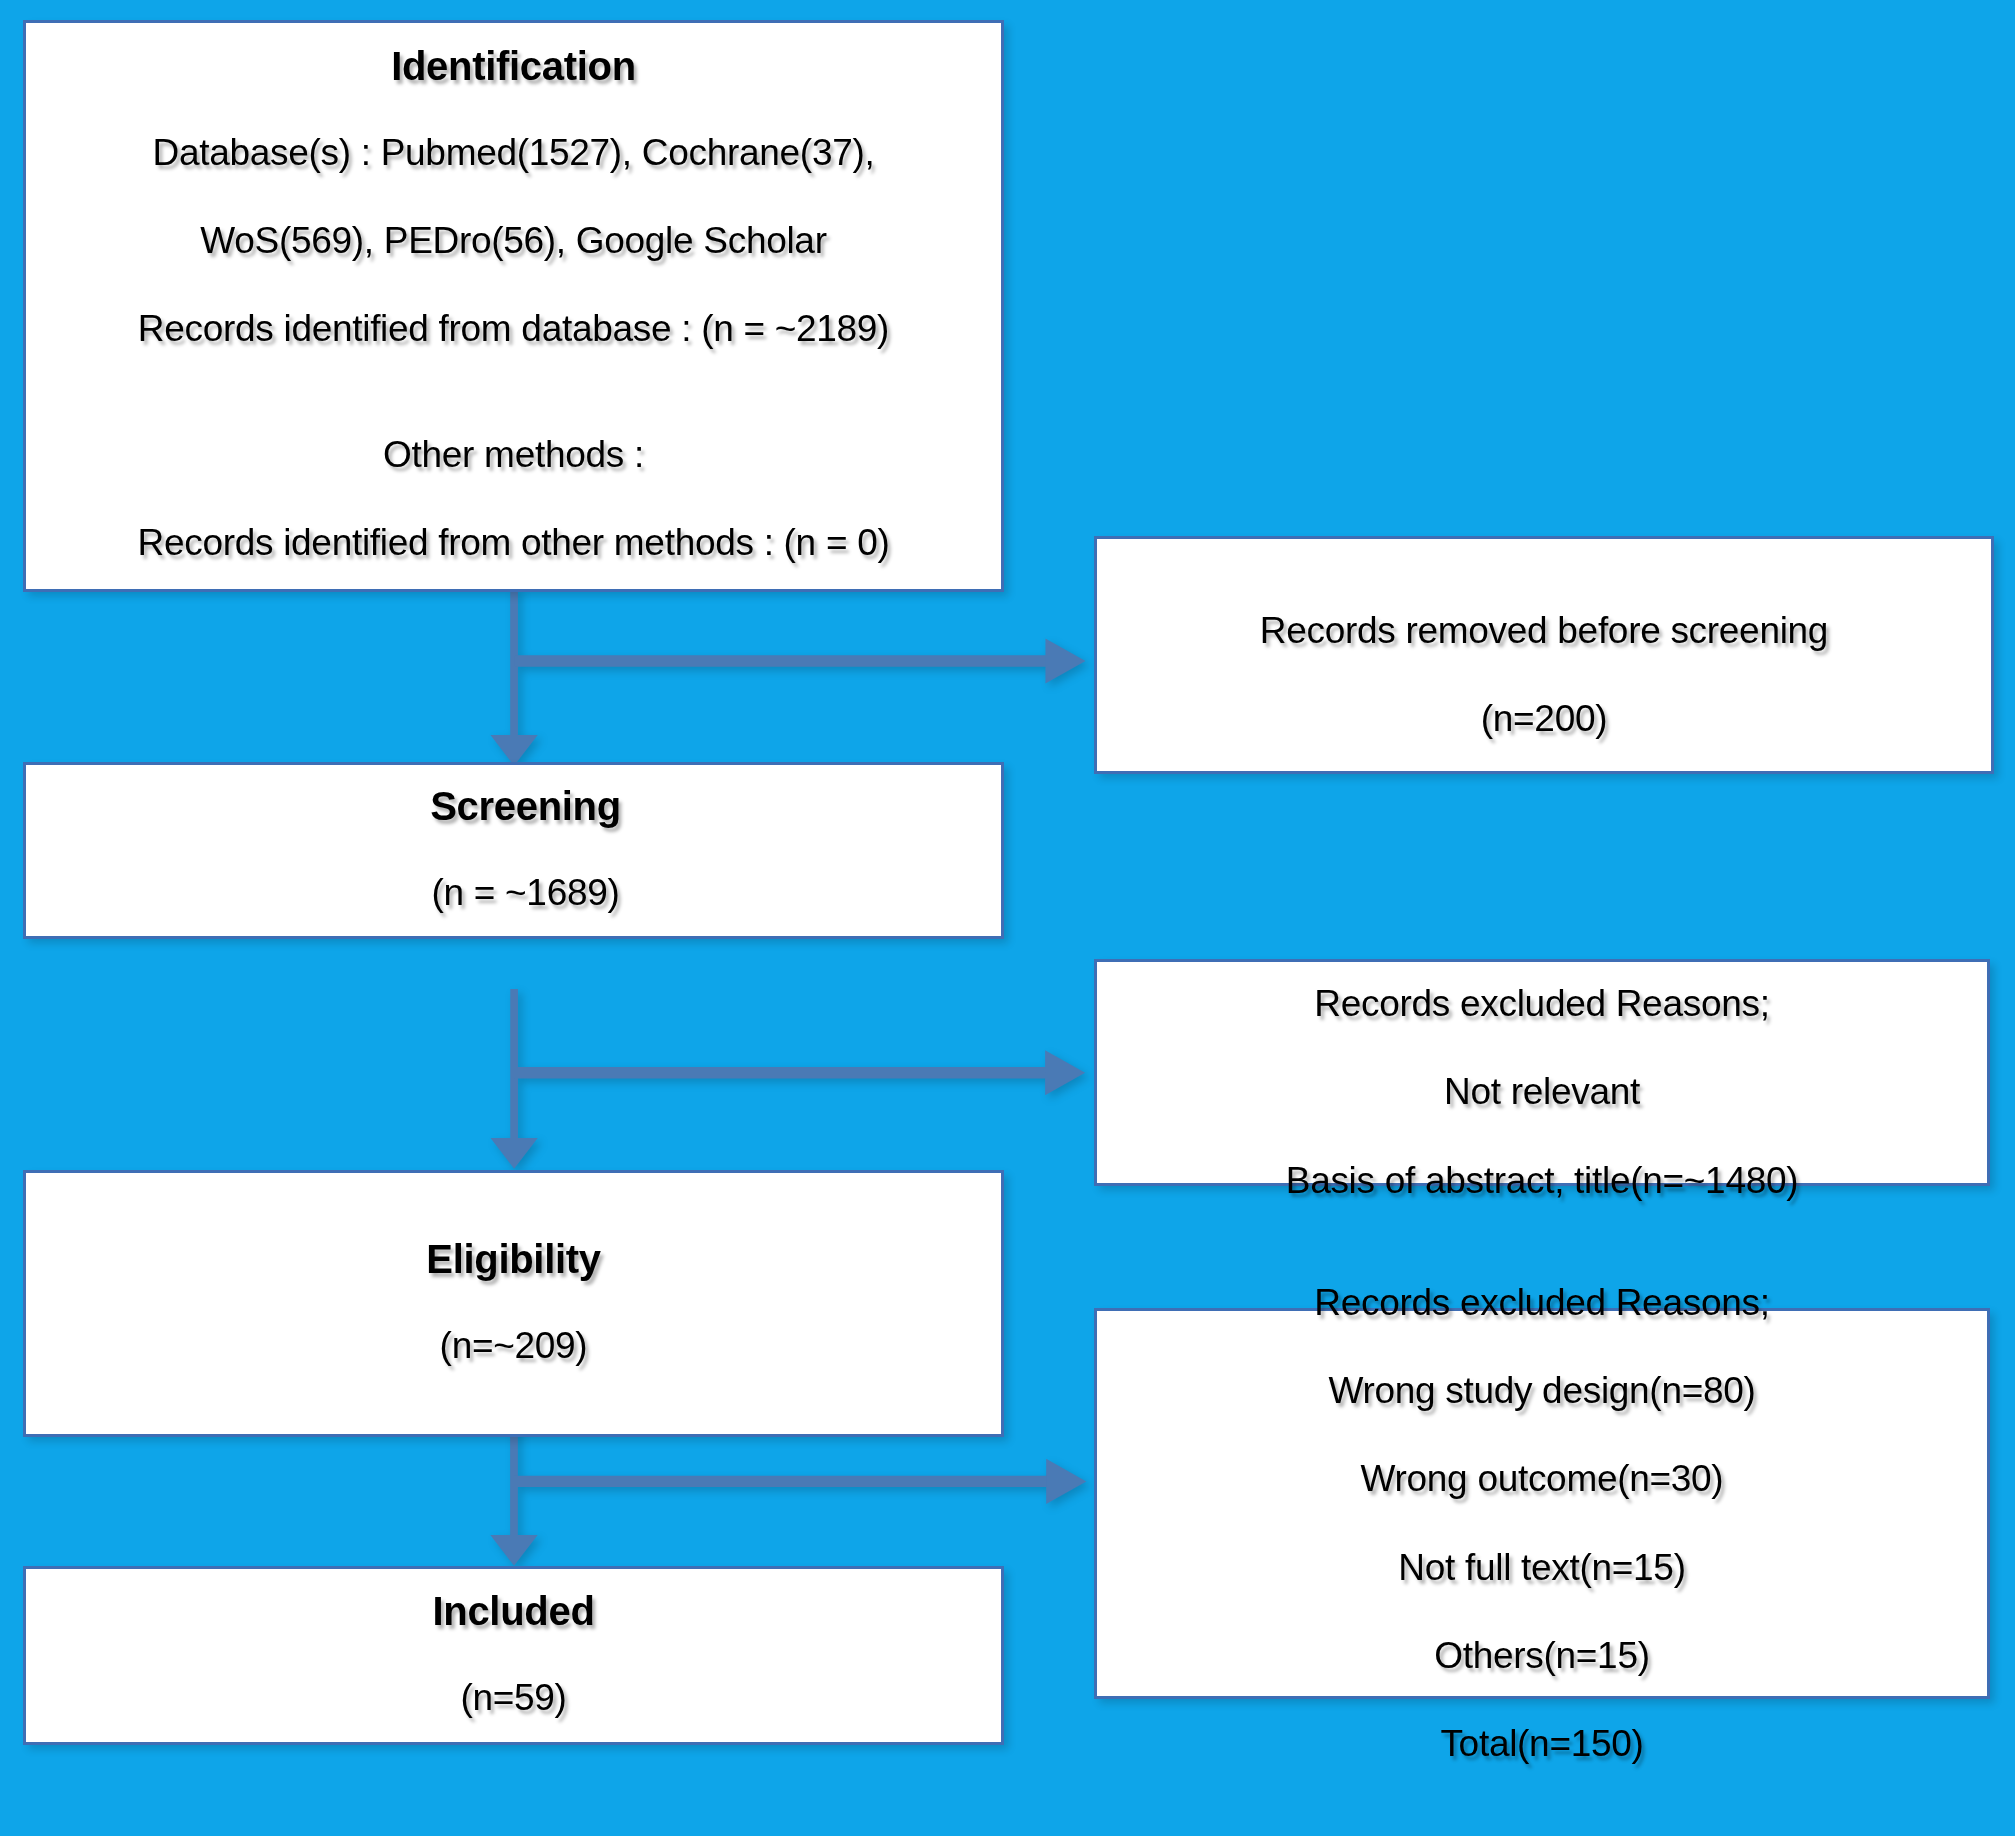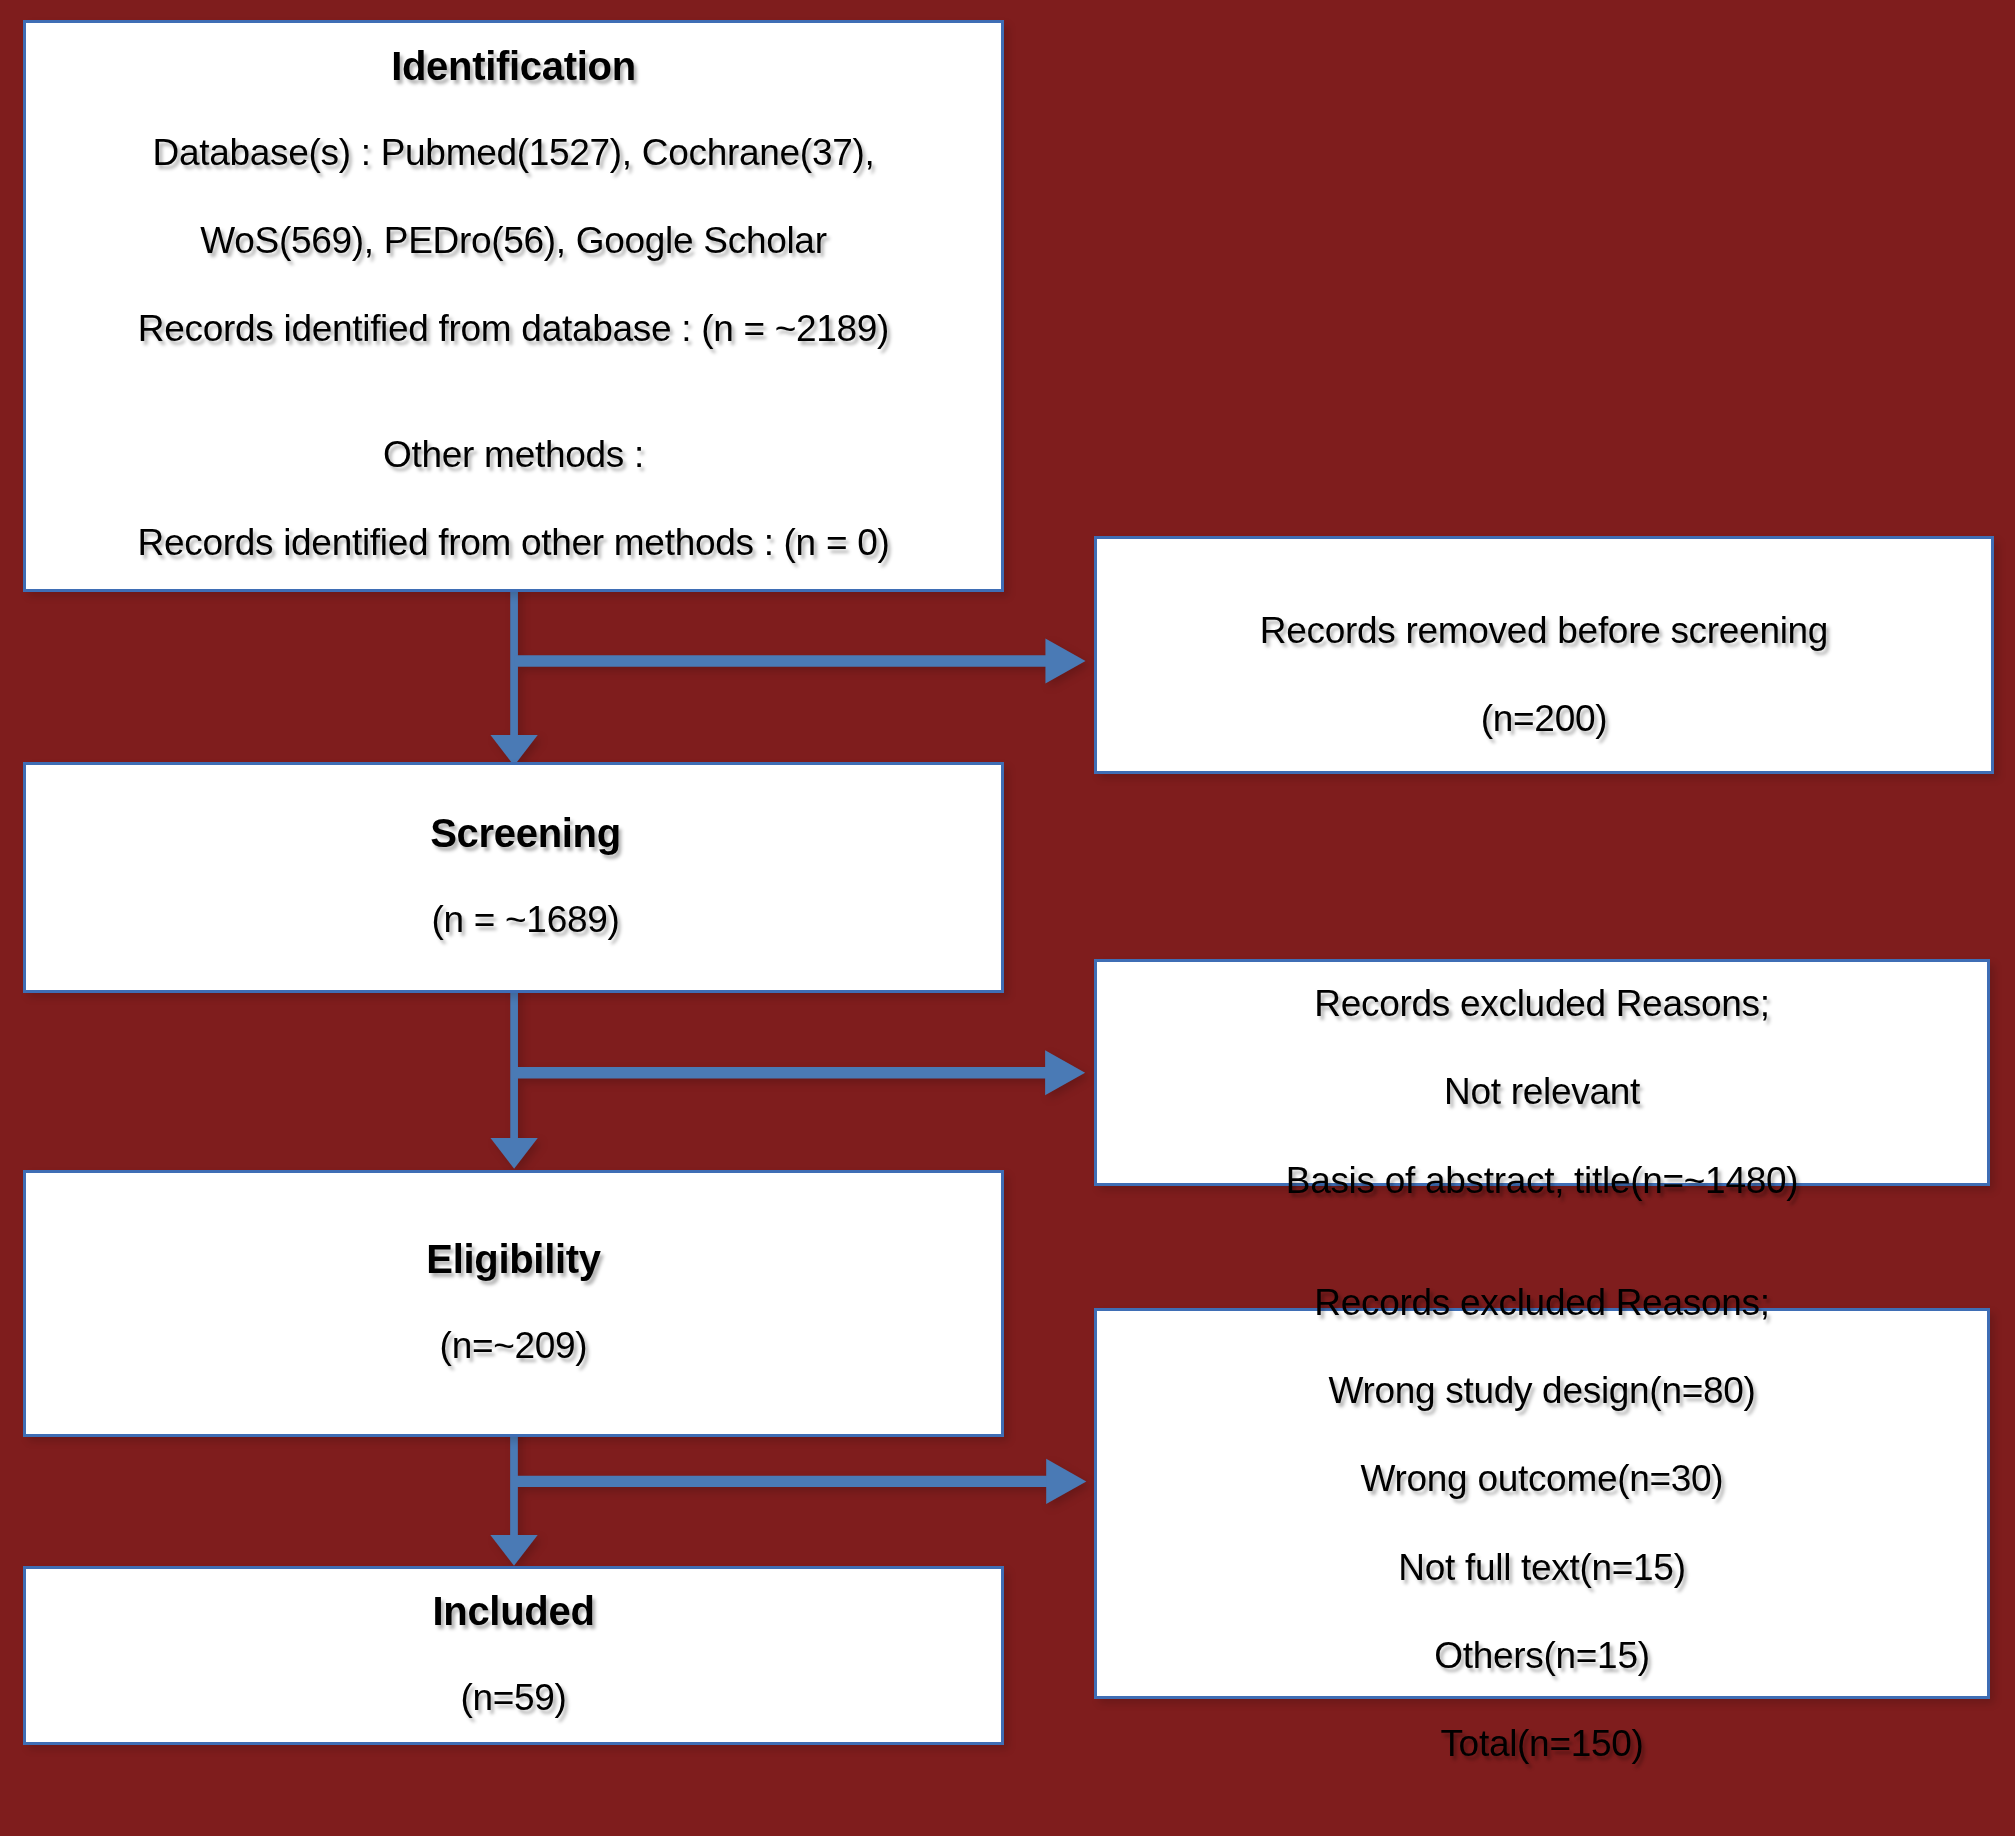--- a/index.html
+++ b/index.html
@@ -7,21 +7,21 @@
     padding: 0;
     background: #ffffff;
   }
   body {
     font-family: "Liberation Sans", sans-serif;
   }
   #canvas {
     position: relative;
     width: 2015px;
     height: 1836px;
-    background: #7f1d1d;
+    background: #0ea5e9;
     overflow: hidden;
   }
 
   
   .node {
     position: absolute;
     box-sizing: border-box;
     background: #ffffff;
     border: 3.6px solid #3f6eb5;
     box-shadow: 5.1px 5.1px 8.2px rgba(0,0,0,0.16);
@@ -50,21 +50,21 @@
     white-space: nowrap;
     margin-top: 40px;
   }
 
   .node .spacer {
     height: 38px;
   }
 
   
   #node-identification { left: 23px;   top: 19.6px;   width: 981px; height: 572px; }
-  #node-screening      { left: 23px;   top: 762px; width: 981px; height: 231px; padding-left: 24px;  }
+  #node-screening      { left: 23px;   top: 762px; width: 981px; height: 177px; padding-left: 24px;  }
   #node-eligibility    { left: 23px;   top: 1170px; width: 981px; height: 267px;  }
   #node-included       { left: 23px;   top: 1566px; width: 981px; height: 179px;  }
 
   #node-removed        { left: 1094px; top: 536px; width: 900px; height: 238px;  }
   #node-excluded-1     { left: 1094px; top: 959px; width: 896px; height: 227px;  }
   #node-excluded-2     { left: 1094px; top: 1308px; width: 896px; height: 391px;  }
 
   
   .node .body {
     display: flex;

